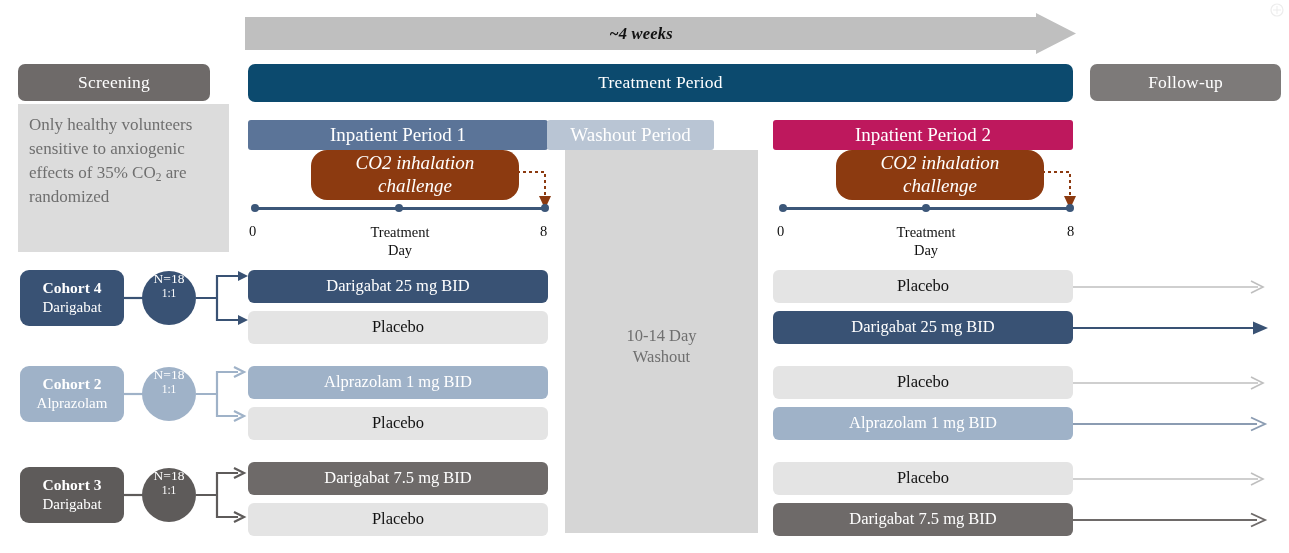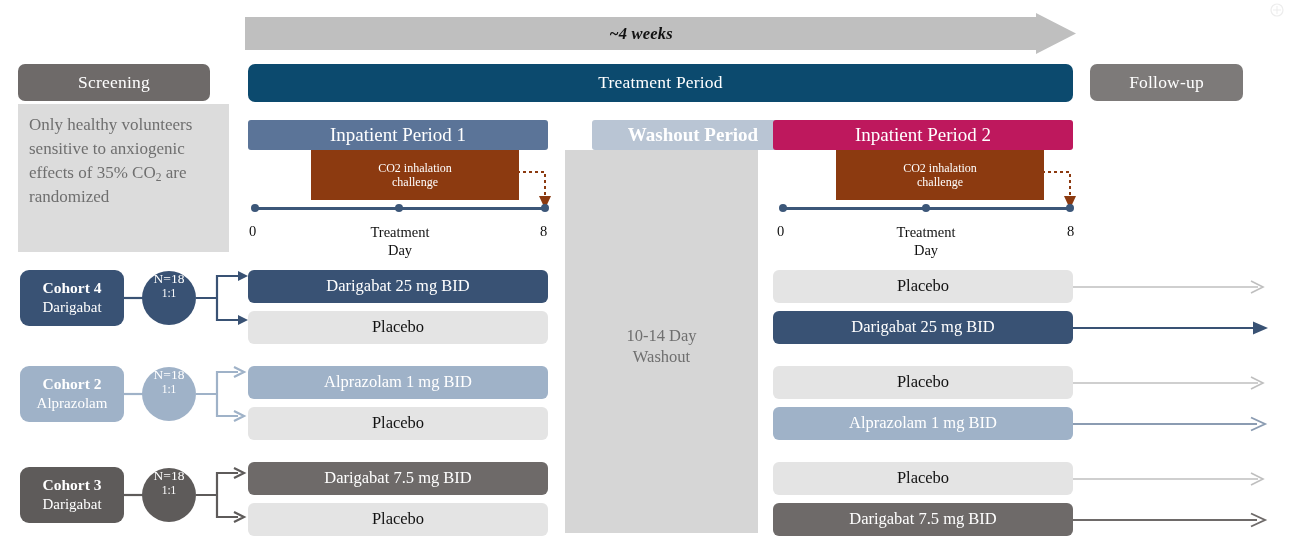--- a/index.html
+++ b/index.html
@@ -99,23 +99,24 @@
   .tbox.dark-txt{color:#111111;}
 
   
   .tl-line{position:absolute;height:2.5px;background:#3c5779;}
   .tl-dot{position:absolute;width:8px;height:8px;border-radius:50%;background:#3c5779;}
   .tl-tick{position:absolute;font-size:14.5px;color:#111;}
   .tl-center{position:absolute;font-size:14.5px;color:#111;text-align:center;line-height:1.25;}
 
   .co2{
     color:#ffffff;
-    font-size:12px;
+    font-size:19px;
     line-height:1.2;
-    border-radius:0;
+    border-radius:16px;
+    font-style:italic;
   }
 
   
   .washout-body{
     position:absolute;
     background:#d6d6d6;
   }
   .washout-text{
     position:absolute;
     text-align:center;
@@ -143,29 +144,29 @@
   <div class="dur-label">~4 weeks</div>
 
   <div class="pill phase" style="left:18px;top:64px;width:192px;height:37px;background:#6e6a69;">
     <span>Screening</span>
   </div>
 
   <div class="pill phase" style="left:248px;top:64px;width:825px;height:38px;background:#0c4a6e;">
     <span>Treatment Period</span>
   </div>
 
-  <div class="pill phase" style="left:1090px;top:64px;width:153px;height:37px;background:#7d7a79;">
+  <div class="pill phase" style="left:1090px;top:64px;width:191px;height:37px;background:#7d7a79;">
     <span>Follow-up</span>
   </div>
 
   <div class="pill sq subphase" style="left:248px;top:112px;width:300px;height:30px;background:#5b7498;">
     <span>Inpatient Period 1</span>
   </div>
 
-  <div class="pill sq subphase" style="left:592px;top:112px;width:202px;height:30px;background:#b9c5d4;font-weight:bold;">
+  <div class="pill sq subphase" style="left:547px;top:112px;width:167px;height:30px;background:#b9c5d4;">
     <span>Washout Period</span>
   </div>
 
   <div class="pill sq subphase" style="left:773px;top:112px;width:300px;height:30px;background:#be185d;">
     <span>Inpatient Period 2</span>
   </div>
 
   <div class="note">
     <span>Only healthy volunteers sensitive to anxiogenic effects of 35% CO</span><sub>2</sub><span> are randomized</span>
   </div>

